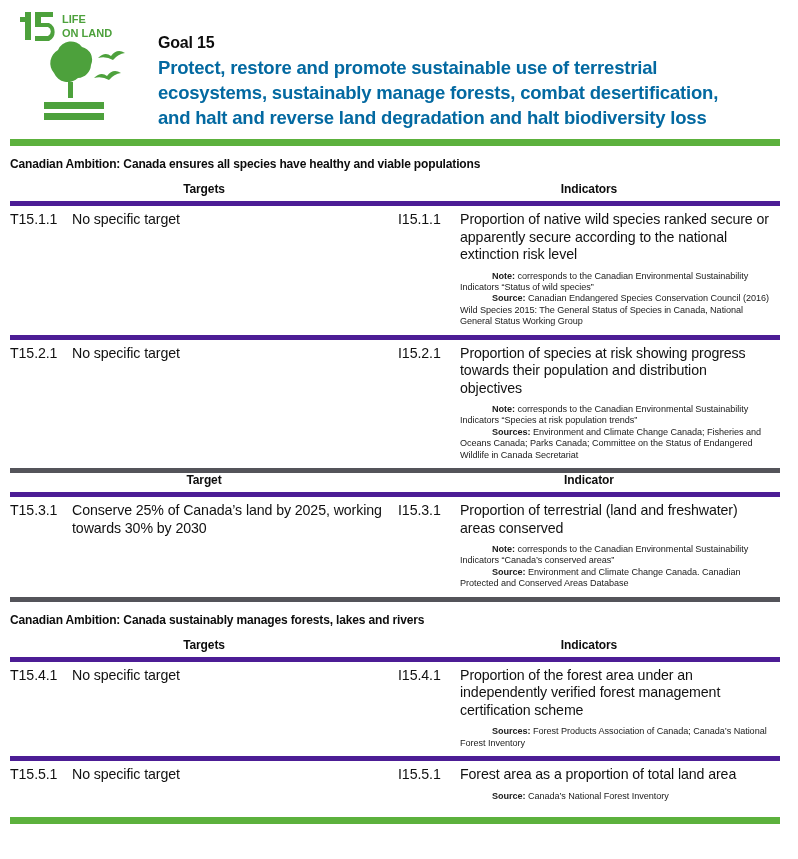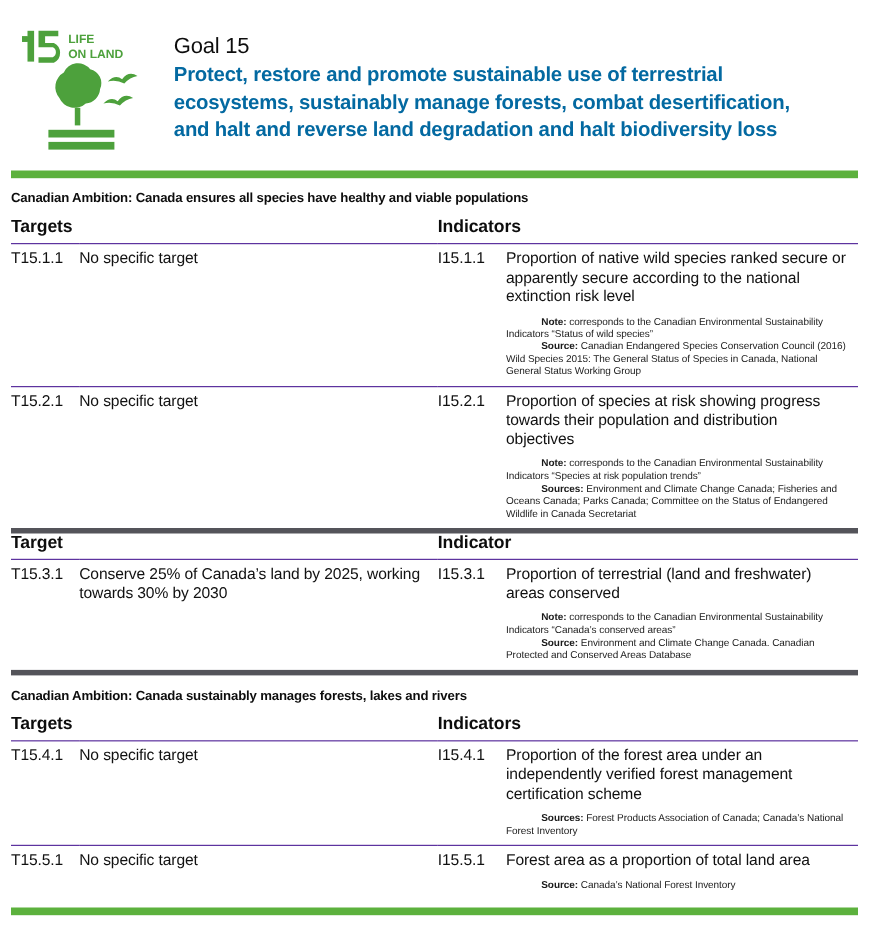--- a/index.html
+++ b/index.html
@@ -17,38 +17,38 @@
   .page {
     position: relative;
     width: 798px;
     height: 859px;
     box-sizing: border-box;
   }
 
   
   .header {
     display: flex;
-    align-items: flex-start;
-    padding: 24px 10px 0 10px;
+    align-items: flex-end;
+    padding: 8px 10px 0 10px;
   }
   .sdg-logo {
     width: 132px;
     flex: 0 0 132px;
     padding-top: 2px;
   }
   .sdg-logo svg { display: block; }
 
   .goal-block {
     flex: 1 1 auto;
     padding-left: 16px;
     padding-top: 6px;
   }
   .goal-number {
-    font-size: 20px;
-    font-weight: normal;
+    font-size: 16px;
+    font-weight: bold;
     letter-spacing: -0.2px;
     line-height: 25px;
     color: #0d0d0d;
   }
   .goal-title {
     font-size: 18.5px;
     font-weight: bold;
     letter-spacing: -0.2px;
     line-height: 25px;
     color: #0369a1;
@@ -86,22 +86,22 @@
     margin: 0 0 0 10px;
     border-collapse: collapse;
     table-layout: fixed;
   }
   table.tbl col.c-tcode { width: 62px; }
   table.tbl col.c-ttext { width: 326px; }
   table.tbl col.c-icode { width: 62px; }
   table.tbl col.c-itext { width: 320px; }
 
   th.colhead {
-    text-align: left;
-    font-size: 16px;
+    text-align: center;
+    font-size: 12px;
     font-weight: bold;
     letter-spacing: -0.1px;
     color: #0d0d0d;
     padding: 0 0 5px 0;
     vertical-align: bottom;
   }
   th.colhead.indicators { padding-left: 0; }
 
   td.cell {
     vertical-align: top;
@@ -109,21 +109,21 @@
     font-size: 14.2px;
     line-height: 17.5px;
     letter-spacing: -0.1px;
     color: #111111;
   }
   td.code { white-space: nowrap; }
   td.ttext { padding-right: 14px; margin-left: 46px; }
   td.itext { padding-right: 10px; }
 
   tr.rowline > td {
-    border-top: 1px solid #4c1d95;
+    border-top: 5px solid #4c1d95;
   }
 
   .note {
     font-size: 9.1px;
     line-height: 11.4px;
     letter-spacing: -0.05px;
     color: #1b1b1b;
     margin-top: 7px;
     font-family: "Liberation Sans", sans-serif;
   }

